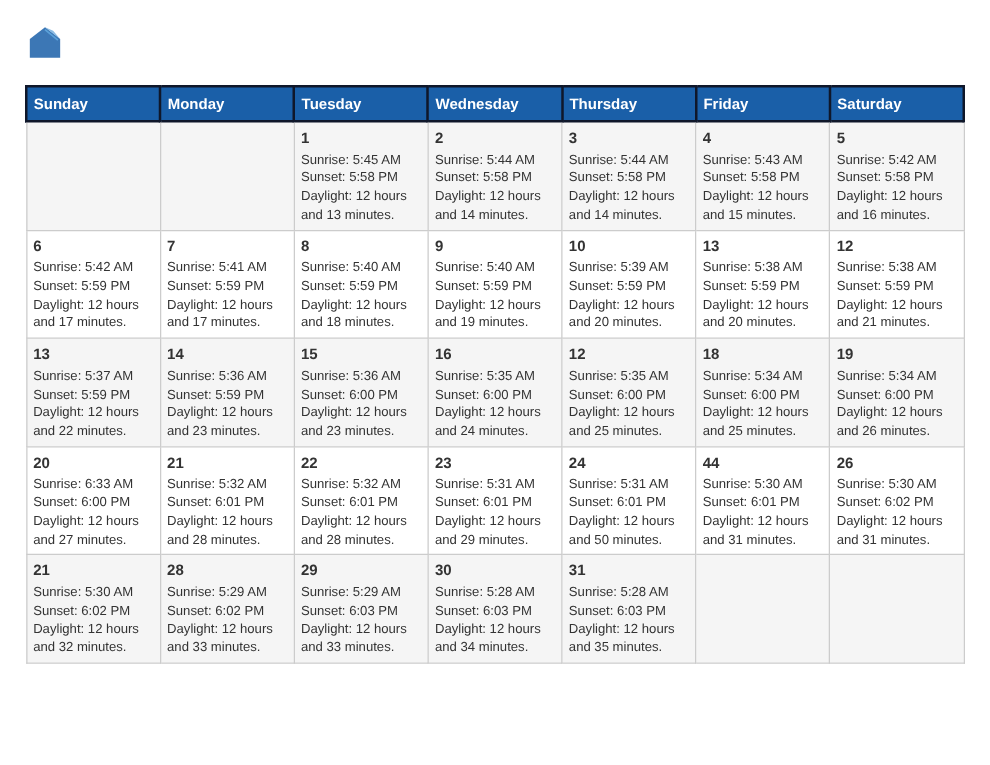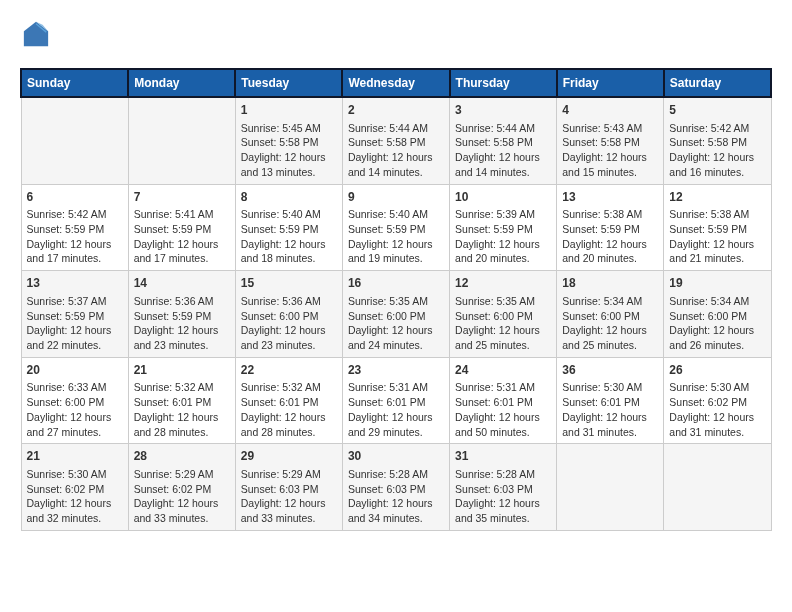--- a/index.html
+++ b/index.html
@@ -297,21 +297,21 @@
           <div>and 29 minutes.</div>
         </td>
         <td>
           <span class="day-number">24</span>
           <div>Sunrise: 5:31 AM</div>
           <div>Sunset: 6:01 PM</div>
           <div>Daylight: 12 hours</div>
           <div>and 50 minutes.</div>
         </td>
         <td>
-          <span class="day-number">36</span>
+          <span class="day-number">44</span>
           <div>Sunrise: 5:30 AM</div>
           <div>Sunset: 6:01 PM</div>
           <div>Daylight: 12 hours</div>
           <div>and 31 minutes.</div>
         </td>
         <td>
           <span class="day-number">26</span>
           <div>Sunrise: 5:30 AM</div>
           <div>Sunset: 6:02 PM</div>
           <div>Daylight: 12 hours</div>

